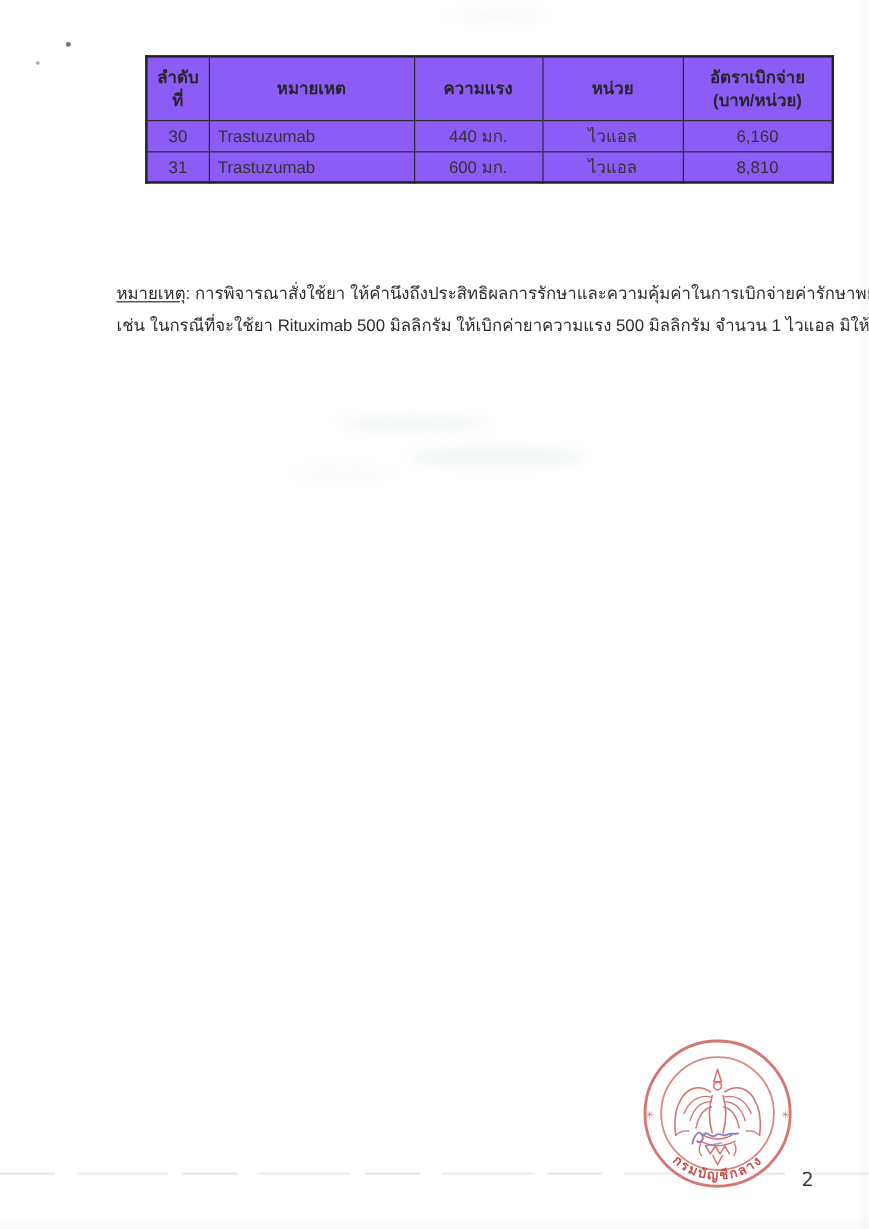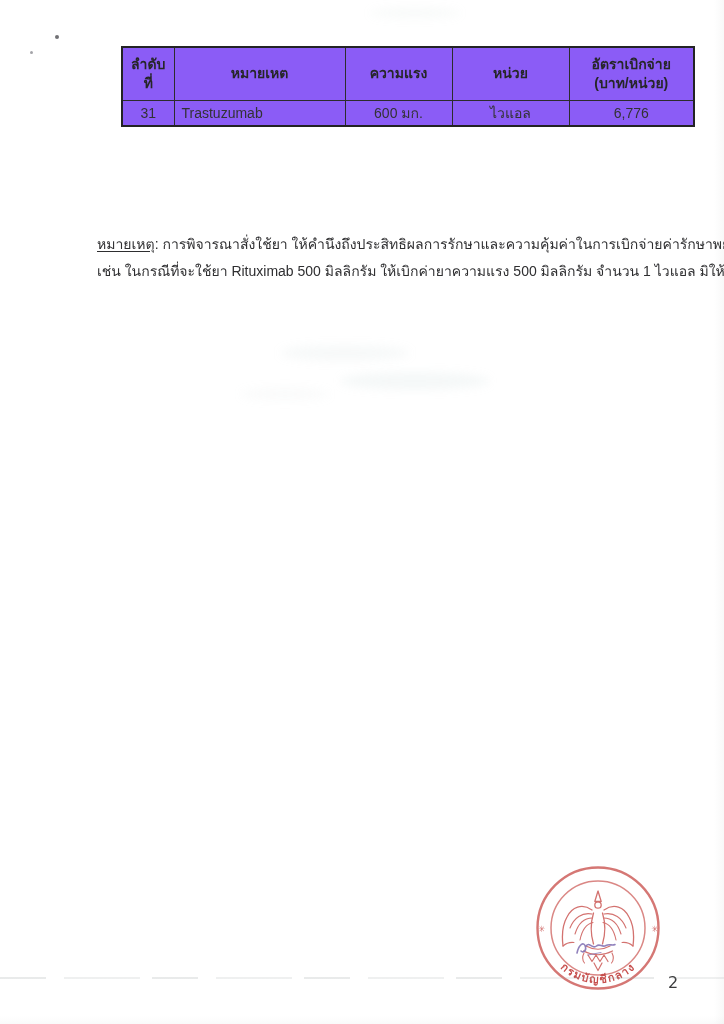--- a/index.html
+++ b/index.html
@@ -138,25 +138,32 @@
         <th>ความแรง</th>
         <th>หน่วย</th>
         <th>
           <div>อัตราเบิกจ่าย</div>
           <div>(บาท/หน่วย)</div>
         </th>
       </tr>
     </thead>
     <tbody>
       <tr>
+        <td>30</td>
+        <td class="cell-drug">Trastuzumab</td>
+        <td>440 มก.</td>
+        <td>ไวแอล</td>
+        <td>6,160</td>
+      </tr>
+      <tr>
         <td>31</td>
         <td class="cell-drug">Trastuzumab</td>
         <td>600 มก.</td>
         <td>ไวแอล</td>
-        <td>6,776</td>
+        <td>8,810</td>
       </tr>
     </tbody>
   </table>
 
   <div class="note">
     <div class="note-line"><span class="note-label">หมายเหตุ</span><span>: การพิจารณาสั่งใช้ยา ให้คำนึงถึงประสิทธิผลการรักษาและความคุ้มค่าในการเบิกจ่ายค่ารักษาพยาบาล</span></div>
     <div class="note-line">เช่น ในกรณีที่จะใช้ยา Rituximab 500 มิลลิกรัม ให้เบิกค่ายาความแรง 500 มิลลิกรัม จำนวน 1 ไวแอล มิให้เบิก</div>
   </div>
 
   <svg class="stamp" viewBox="0 0 140 140" xmlns="http://www.w3.org/2000/svg">

